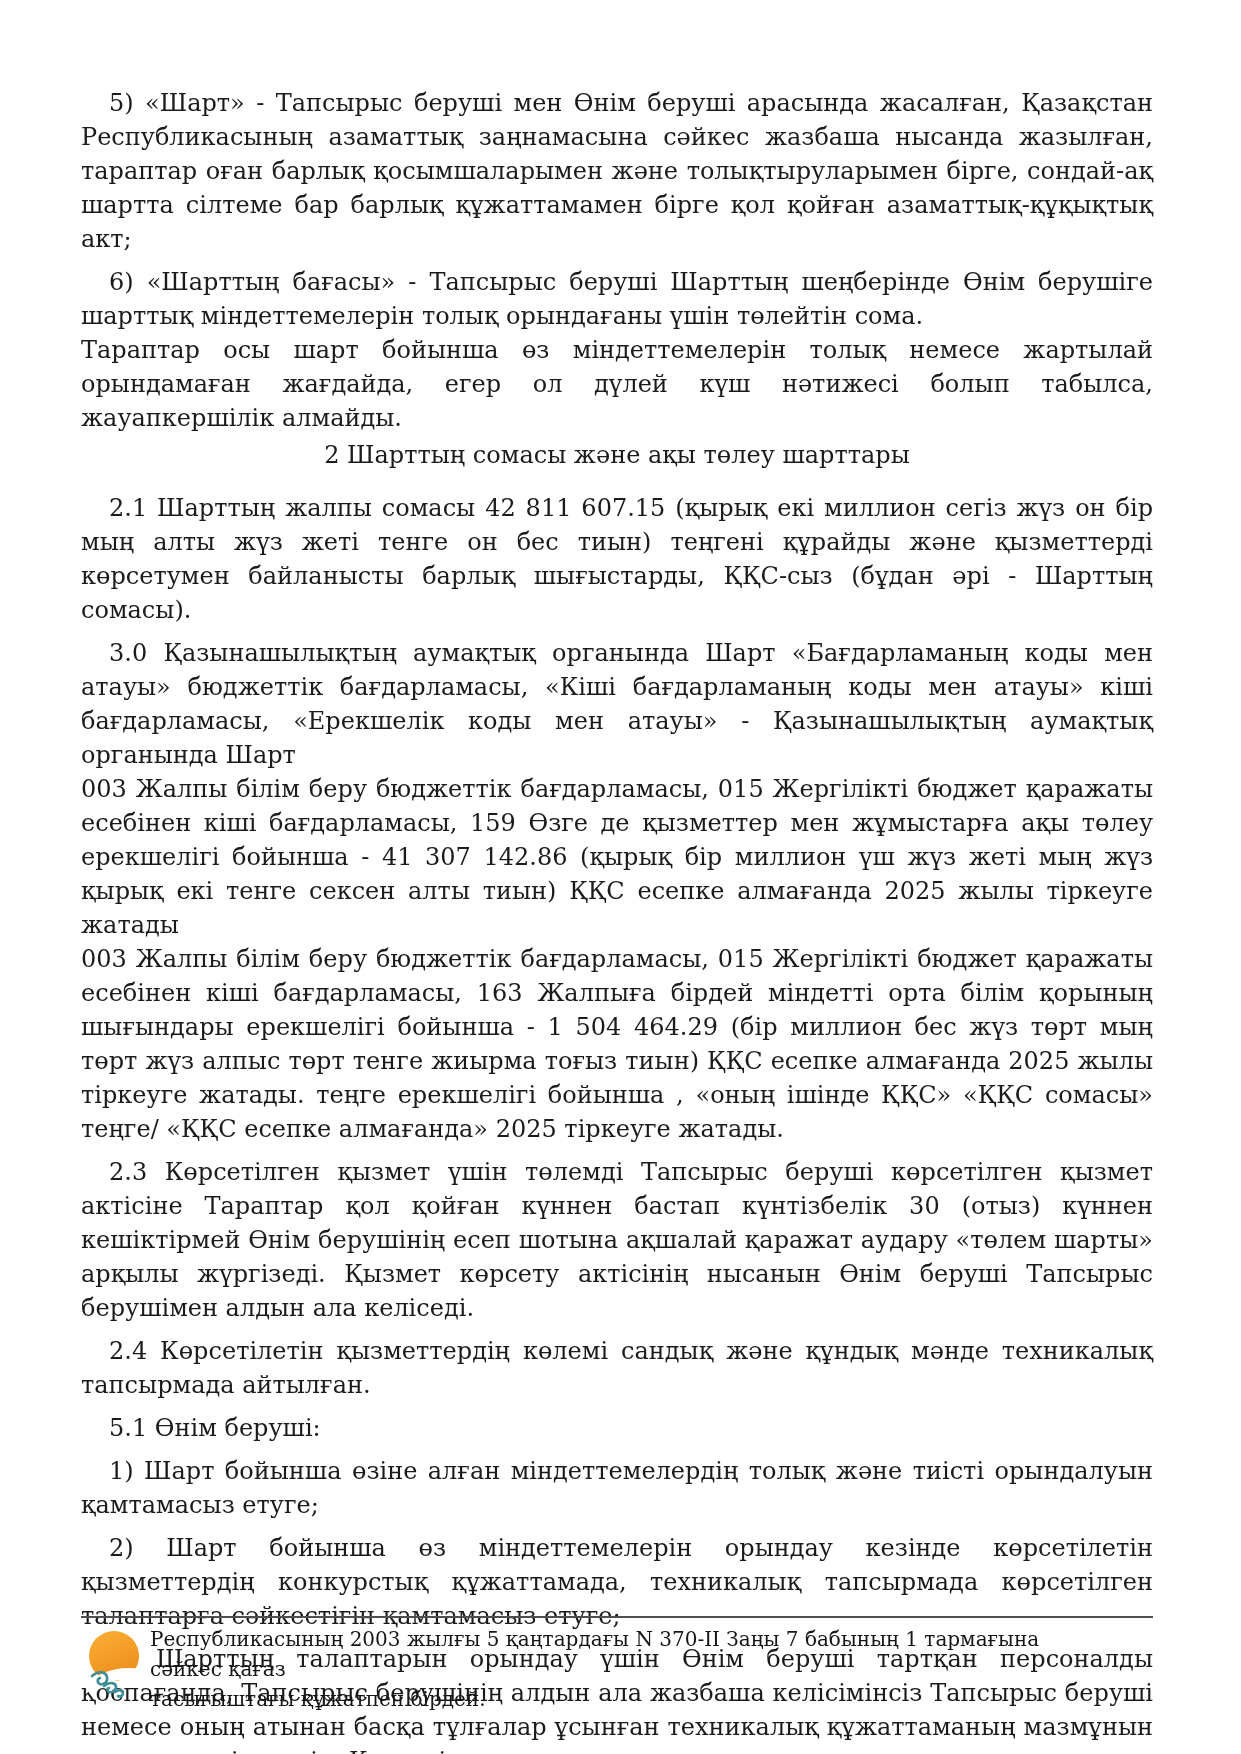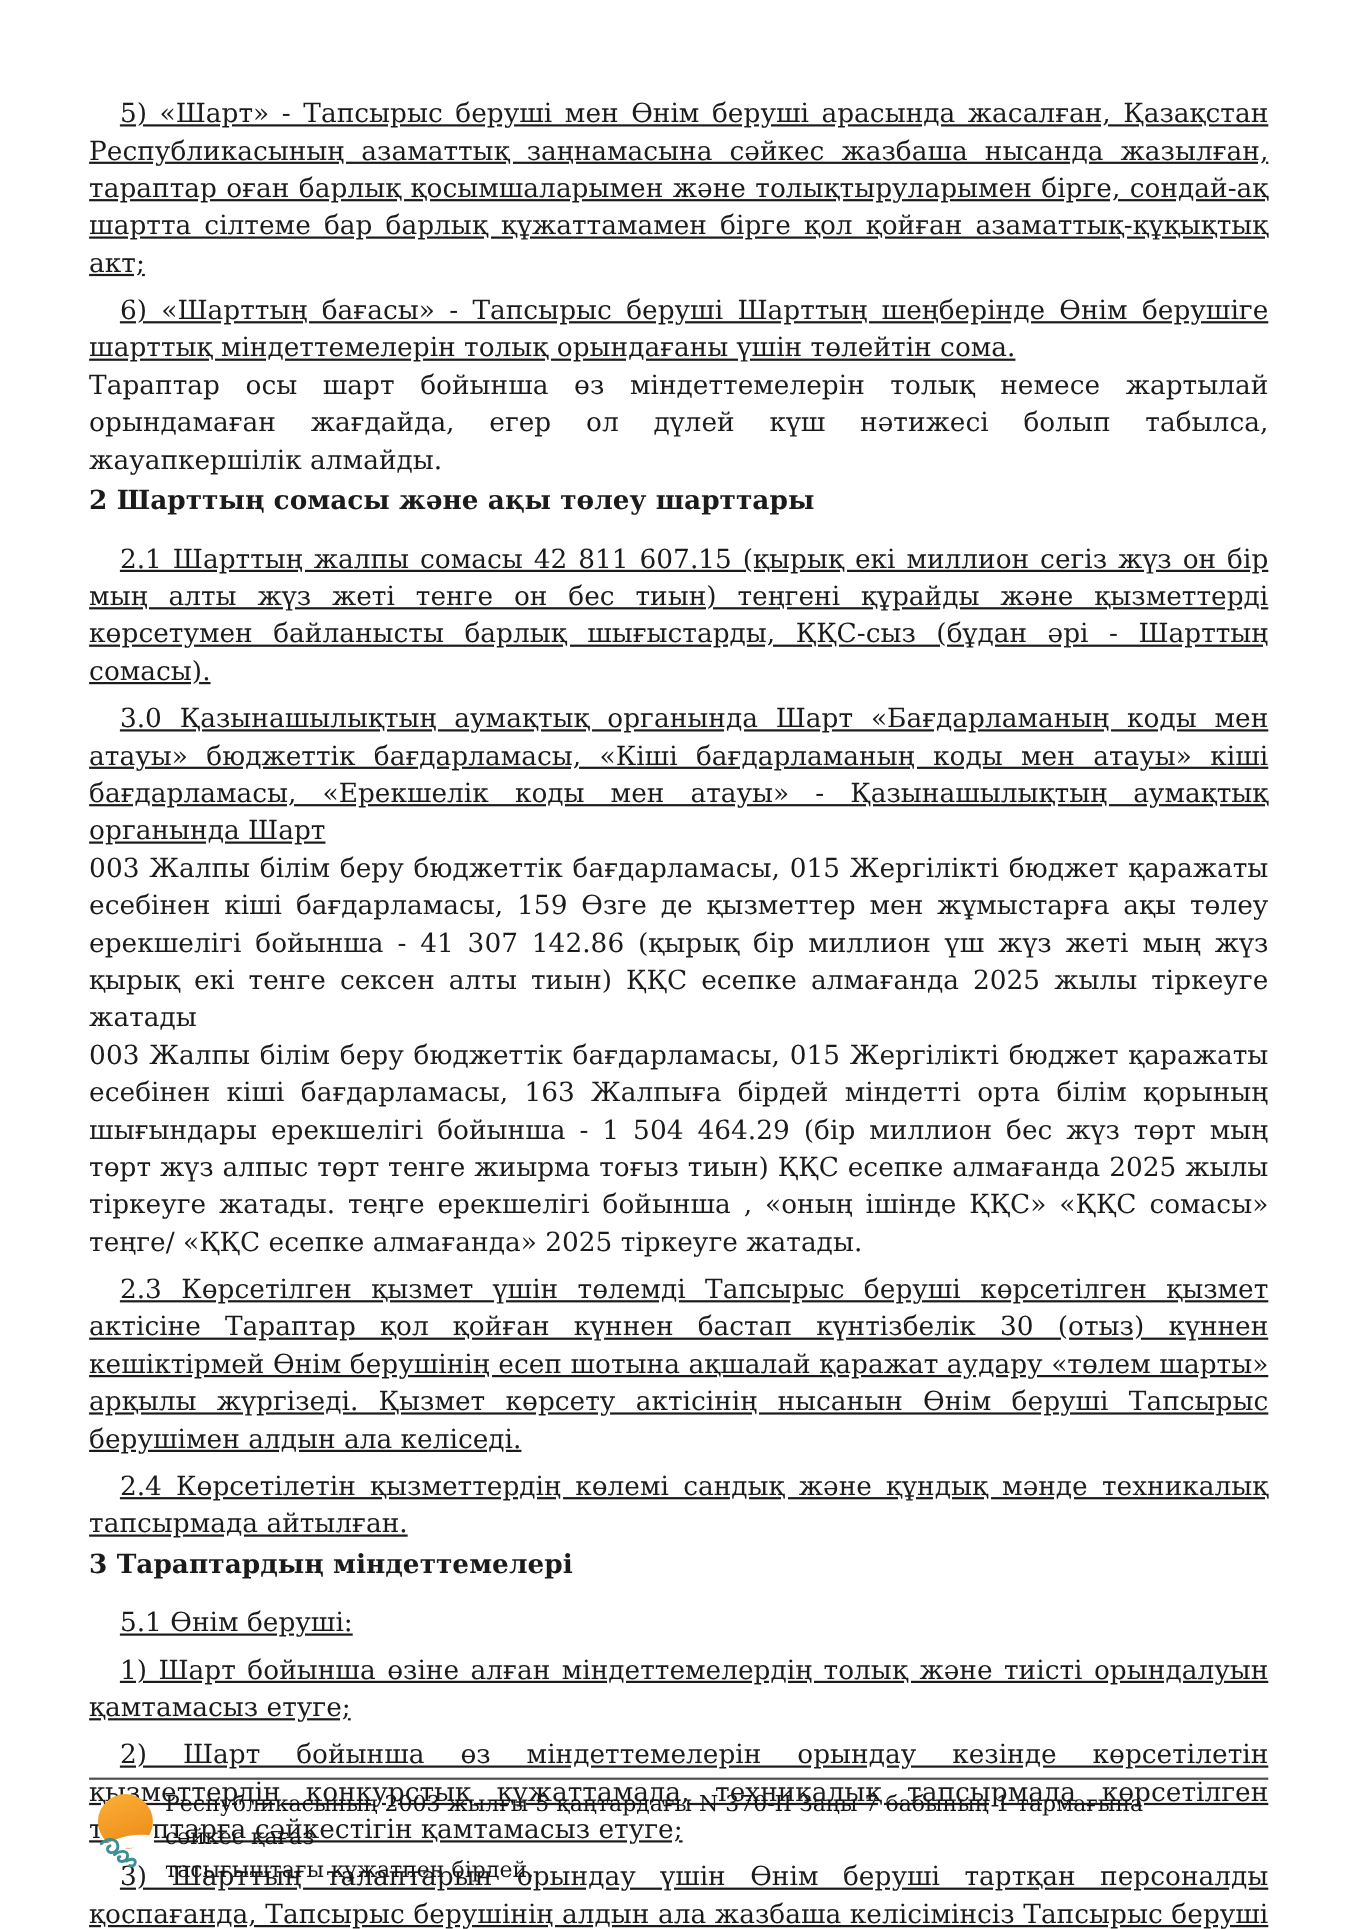--- a/index.html
+++ b/index.html
@@ -13,26 +13,27 @@
   }
   #doc {
     position:absolute;
     left:81px; top:86px;
     width:1072px;
     font-size:24px;
     line-height:34px;
     text-align:justify;
   }
   #doc p { margin:0; }
-  #doc p.paragraph { margin-top:9px; text-indent:28px;text-decoration:underline; }
+  #doc p.paragraph { margin-top:9px; text-indent:28px; }
   #doc p.paragraph:first-child { margin-top:0; }
   #doc p.continuation { margin:0; text-indent:0; }
   #doc p.heading {
     margin-top:3px; margin-bottom:19px;
-    font-weight:bold;
+    text-align:center;
+    font-weight:normal;
     text-indent:0;
   }
   .b { font-weight:normal; }
 
   #footer-divider {
     position:absolute;
     left:81px; top:1616px;
     width:1072px; height:0;
     border-top:2px solid #4f4f4f;
   }
@@ -59,21 +60,20 @@
     <p class="paragraph"><span>5) «Шарт» - Тапсырыс беруші мен Өнім беруші арасында жасалған, Қазақстан Республикасының азаматтық заңнамасына сәйкес жазбаша нысанда жазылған, тараптар оған барлық қосымшаларымен және толықтыруларымен бірге, сондай-ақ шартта сілтеме бар барлық құжаттамамен бірге қол қойған азаматтық-құқықтық акт;</span></p>
     <p class="paragraph"><span>6) «Шарттың бағасы» - Тапсырыс беруші Шарттың шеңберінде Өнім берушіге шарттық міндеттемелерін толық орындағаны үшін төлейтін сома.</span></p>
     <p class="continuation"><span>Тараптар осы шарт бойынша өз міндеттемелерін толық немесе жартылай орындамаған жағдайда, егер ол дүлей күш нәтижесі болып табылса, жауапкершілік алмайды.</span></p>
     <p class="heading"><span>2 Шарттың сомасы және ақы төлеу шарттары</span></p>
     <p class="paragraph"><span>2.1 Шарттың жалпы сомасы 42 811 607.15 (қырық екі миллион сегіз жүз он бір мың алты жүз жеті тенге он бес тиын) теңгені құрайды және қызметтерді көрсетумен байланысты барлық шығыстарды, ҚҚС-сыз (бұдан әрі - Шарттың сомасы).</span></p>
     <p class="paragraph"><span>3.0 Қазынашылықтың аумақтық органында Шарт «Бағдарламаның коды мен атауы» бюджеттік бағдарламасы, «Кіші бағдарламаның коды мен атауы» кіші бағдарламасы, «Ерекшелік коды мен атауы» - Қазынашылықтың аумақтық органында Шарт</span></p>
     <p class="continuation"><span class="b">003 </span><span>Жалпы білім беру бюджеттік бағдарламасы, </span><span class="b">015 </span><span>Жергілікті бюджет қаражаты есебінен кіші бағдарламасы, </span><span class="b">159 </span><span>Өзге де қызметтер мен жұмыстарға ақы төлеу ерекшелігі бойынша - 41 307 142.86 (қырық бір миллион үш жүз жеті мың жүз қырық екі тенге сексен алты тиын) ҚҚС есепке алмағанда 2025 жылы тіркеуге жатады</span></p>
     <p class="continuation"><span class="b">003 </span><span>Жалпы білім беру бюджеттік бағдарламасы, </span><span class="b">015 </span><span>Жергілікті бюджет қаражаты есебінен кіші бағдарламасы, </span><span class="b">163 </span><span>Жалпыға бірдей міндетті орта білім қорының шығындары ерекшелігі бойынша - 1 504 464.29 (бір миллион бес жүз төрт мың төрт жүз алпыс төрт тенге жиырма тоғыз тиын) ҚҚС есепке алмағанда 2025 жылы тіркеуге жатады. теңге ерекшелігі бойынша , «оның ішінде ҚҚС» «ҚҚС сомасы» теңге/ «ҚҚС есепке алмағанда» 2025 тіркеуге жатады.</span></p>
     <p class="paragraph"><span>2.3 Көрсетілген қызмет үшін төлемді Тапсырыс беруші көрсетілген қызмет актісіне Тараптар қол қойған күннен бастап күнтізбелік 30 (отыз) күннен кешіктірмей Өнім берушінің есеп шотына ақшалай қаражат аудару «төлем шарты» арқылы жүргізеді. Қызмет көрсету актісінің нысанын Өнім беруші Тапсырыс берушімен алдын ала келіседі.</span></p>
     <p class="paragraph"><span>2.4 Көрсетілетін қызметтердің көлемі сандық және құндық мәнде техникалық тапсырмада айтылған.</span></p>
-    <p class="heading"><span>3 Тараптардың міндеттемелері</span></p>
     <p class="paragraph"><span>5.1 Өнім беруші:</span></p>
     <p class="paragraph"><span>1) Шарт бойынша өзіне алған міндеттемелердің толық және тиісті орындалуын қамтамасыз етуге;</span></p>
     <p class="paragraph"><span>2) Шарт бойынша өз міндеттемелерін орындау кезінде көрсетілетін қызметтердің конкурстық құжаттамада, техникалық тапсырмада көрсетілген талаптарға сәйкестігін қамтамасыз етуге;</span></p>
     <p class="paragraph"><span>3) Шарттың талаптарын орындау үшін Өнім беруші тартқан персоналды қоспағанда, Тапсырыс берушінің алдын ала жазбаша келісімінсіз Тапсырыс беруші немесе оның атынан басқа тұлғалар ұсынған техникалық құжаттаманың мазмұнын ашпауға міндетті. Көрсетілген ақпарат осы персоналға құпия түрде және міндеттемелерді орындау үшін қажетті шамада берілуі тиіс;</span></p>
   </div>
 
 <div id="footer-divider"></div>
 
 <div id="footer">
   <div class="logo-wrap">

